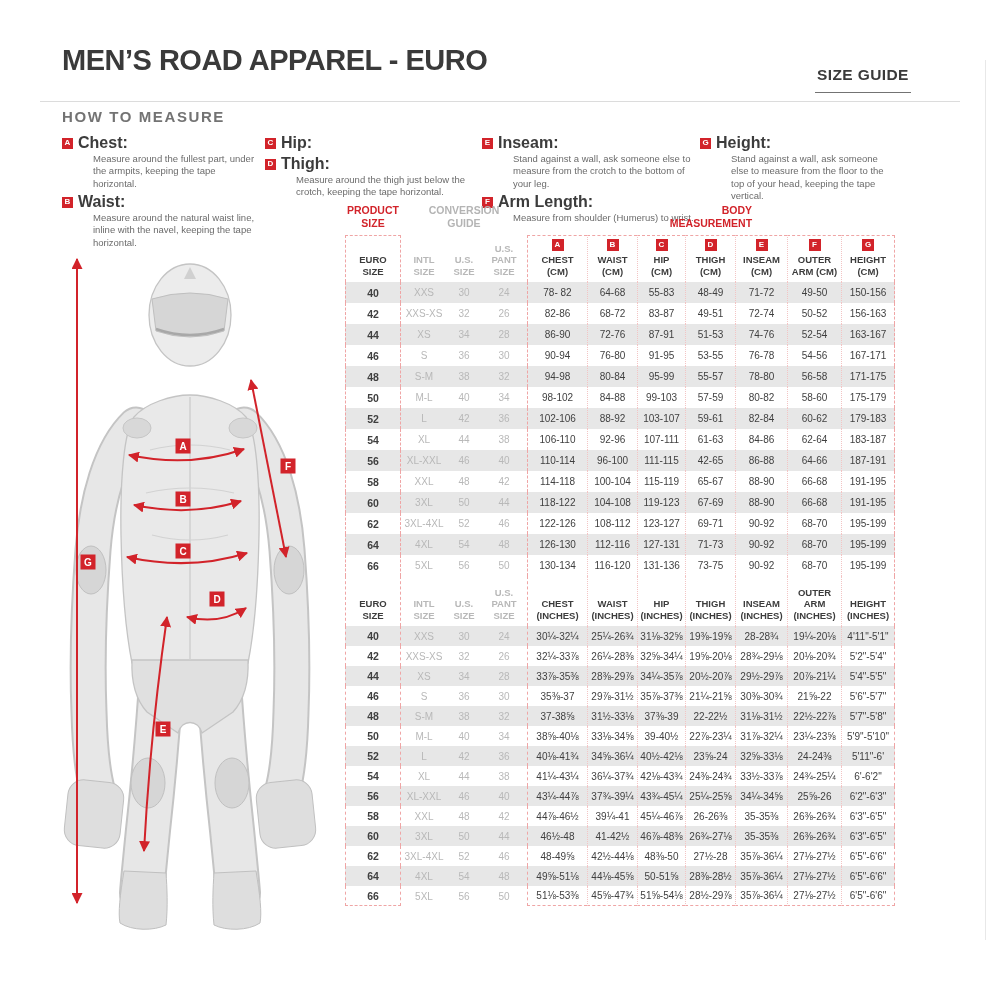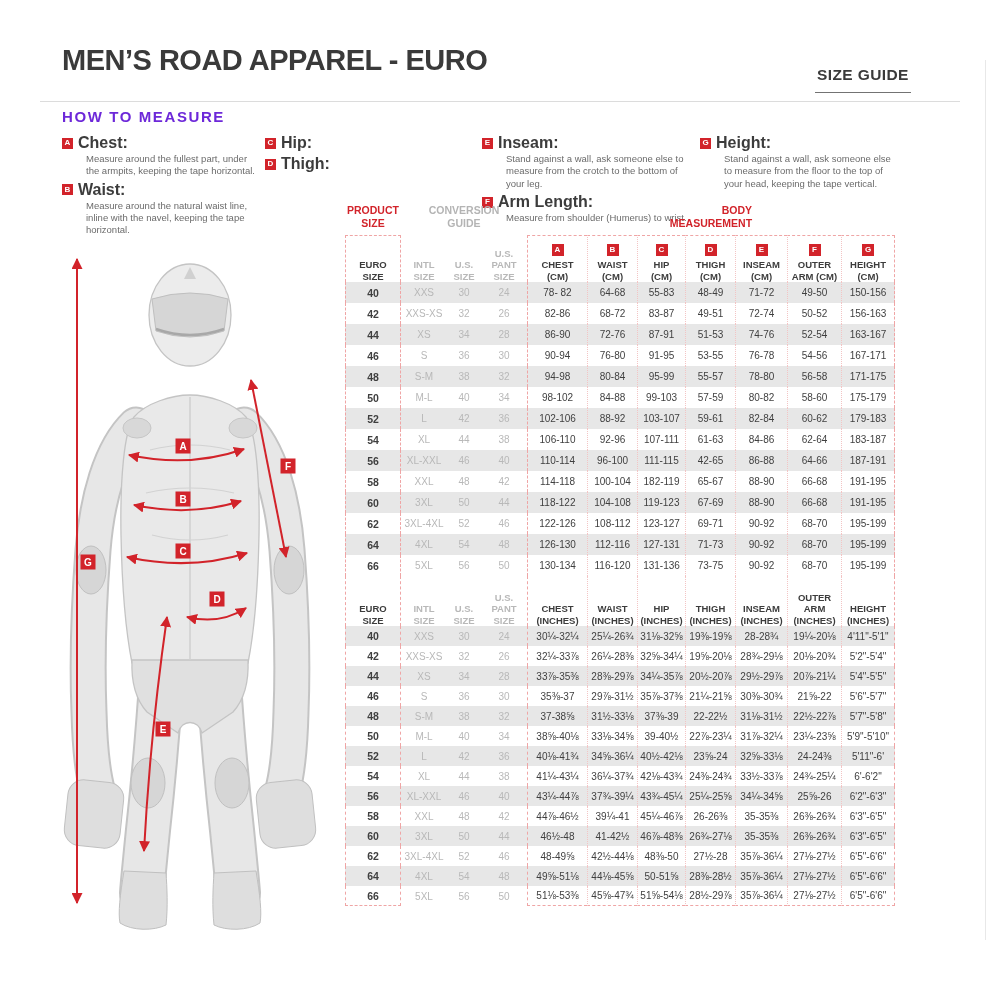--- a/index.html
+++ b/index.html
@@ -5,40 +5,40 @@
   html,body{margin:0;padding:0;background:#fff;}
   .page{position:relative;width:1000px;height:940px;background:#fff;overflow:hidden;
         font-family:"Liberation Sans", sans-serif;color:#3c3c3c;}
   .page-title{position:absolute;left:62px;top:44px;font-size:29px;font-weight:700;
         color:#3a3a3a;letter-spacing:-0.5px;}
   .size-guide-tab{position:absolute;left:815px;top:66px;font-size:15.5px;font-weight:700;
         color:#3a3a3a;letter-spacing:0.4px;border-bottom:1px solid #737373;padding:0 2px 8px 2px;}
   .header-rule{position:absolute;left:40px;top:101px;width:920px;height:1px;background:#dcdcdc;}
   .right-edge{position:absolute;left:985px;top:60px;width:1px;height:880px;background:#e8e8e8;}
   .htm-title{position:absolute;left:62px;top:108px;font-size:15px;font-weight:700;
-        letter-spacing:1.6px;color:#6d28d9;}
+        letter-spacing:1.6px;color:#737373;}
   .htm-col{position:absolute;top:134px;}
   .htm-item{margin-bottom:3px;}
   .htm-head{display:flex;align-items:center;gap:5px;margin-bottom:1px;}
   .htm-name{font-size:16px;font-weight:700;color:#3c3c3c;}
-  .htm-text{margin-left:24px;font-size:9.5px;line-height:1.3;color:#6b6b6b;}
+  .htm-text{margin-left:31px;font-size:9.5px;line-height:1.3;color:#6b6b6b;}
   .badge{width:12px;height:12px;background:#d2232a;color:#fff;font-size:8px;font-weight:700;
         display:inline-flex;align-items:center;justify-content:center;line-height:1;flex:none;}
   .badge.sm{width:11px;height:11px;}
   .figure{position:absolute;left:40px;top:235px;width:300px;height:725px;}
 
   
   .size-table{position:absolute;left:345px;top:204px;width:550px;display:grid;
         grid-template-columns:56px 46px 34px 46px 60px 50px 48px 50px 52px 54px 54px;}
   .gh{height:31px;display:flex;align-items:flex-start;justify-content:center;
         white-space:pre-line;text-align:center;line-height:1.2;font-size:10.5px;font-weight:700;}
   .gh-red{color:#d2232a;}
   .gh-gray{color:#b4b4b4;}
   .th{display:flex;flex-direction:column;justify-content:flex-end;align-items:center;
-        text-align:center;white-space:pre-line;box-sizing:border-box;}
+        text-align:center;white-space:pre-line;padding-bottom:5px;box-sizing:border-box;}
   .th-cm{height:47px;}
   .th-in{height:50px;}
   .th-label{font-size:9.5px;font-weight:700;line-height:1.2;color:#3c3c3c;}
   .th.muted .th-label{color:#b8b8b8;font-weight:700;}
   .th .badge{margin-bottom:3px;}
   .td{display:flex;align-items:center;justify-content:center;font-size:10px;color:#3f3f3f;
         box-sizing:border-box;white-space:nowrap;}
   .td-cm{height:21px;}
   .td-in{height:20px;}
   .td.euro{font-weight:700;font-size:10.5px;}
@@ -84,20 +84,21 @@
       <div class="htm-head">
         <span class="badge sm">C</span>
         <span class="htm-name">Hip:</span>
       </div>
     </div>
     <div class="htm-item">
       <div class="htm-head">
         <span class="badge sm">D</span>
         <span class="htm-name">Thigh:</span>
       </div>
+      <div class="htm-text">Measure around the thigh just below the crotch, keeping the tape horizontal.</div>
     </div>
   </div>
 
   <div class="htm-col" style="left:482px;width:214px;">
     <div class="htm-item">
       <div class="htm-head">
         <span class="badge sm">E</span>
         <span class="htm-name">Inseam:</span>
       </div>
       <div class="htm-text">Stand against a wall, ask someone else to measure from the crotch to the bottom of your leg.</div>
@@ -326,21 +327,21 @@
       <div class="td td-cm stripe dot-l">42-65</div>
       <div class="td td-cm stripe dot-l">86-88</div>
       <div class="td td-cm stripe dot-l">64-66</div>
       <div class="td td-cm stripe bd-r dot-l">187-191</div>
       <div class="td td-cm euro bd-l bd-r">58</div>
       <div class="td td-cm muted">XXL</div>
       <div class="td td-cm muted">48</div>
       <div class="td td-cm muted">42</div>
       <div class="td td-cm bd-l">114-118</div>
       <div class="td td-cm dot-l">100-104</div>
-      <div class="td td-cm dot-l">182-119</div>
+      <div class="td td-cm dot-l">115-119</div>
       <div class="td td-cm dot-l">65-67</div>
       <div class="td td-cm dot-l">88-90</div>
       <div class="td td-cm dot-l">66-68</div>
       <div class="td td-cm bd-r dot-l">191-195</div>
       <div class="td td-cm stripe euro bd-l bd-r">60</div>
       <div class="td td-cm stripe muted">3XL</div>
       <div class="td td-cm stripe muted">50</div>
       <div class="td td-cm stripe muted">44</div>
       <div class="td td-cm stripe bd-l">118-122</div>
       <div class="td td-cm stripe dot-l">104-108</div>

